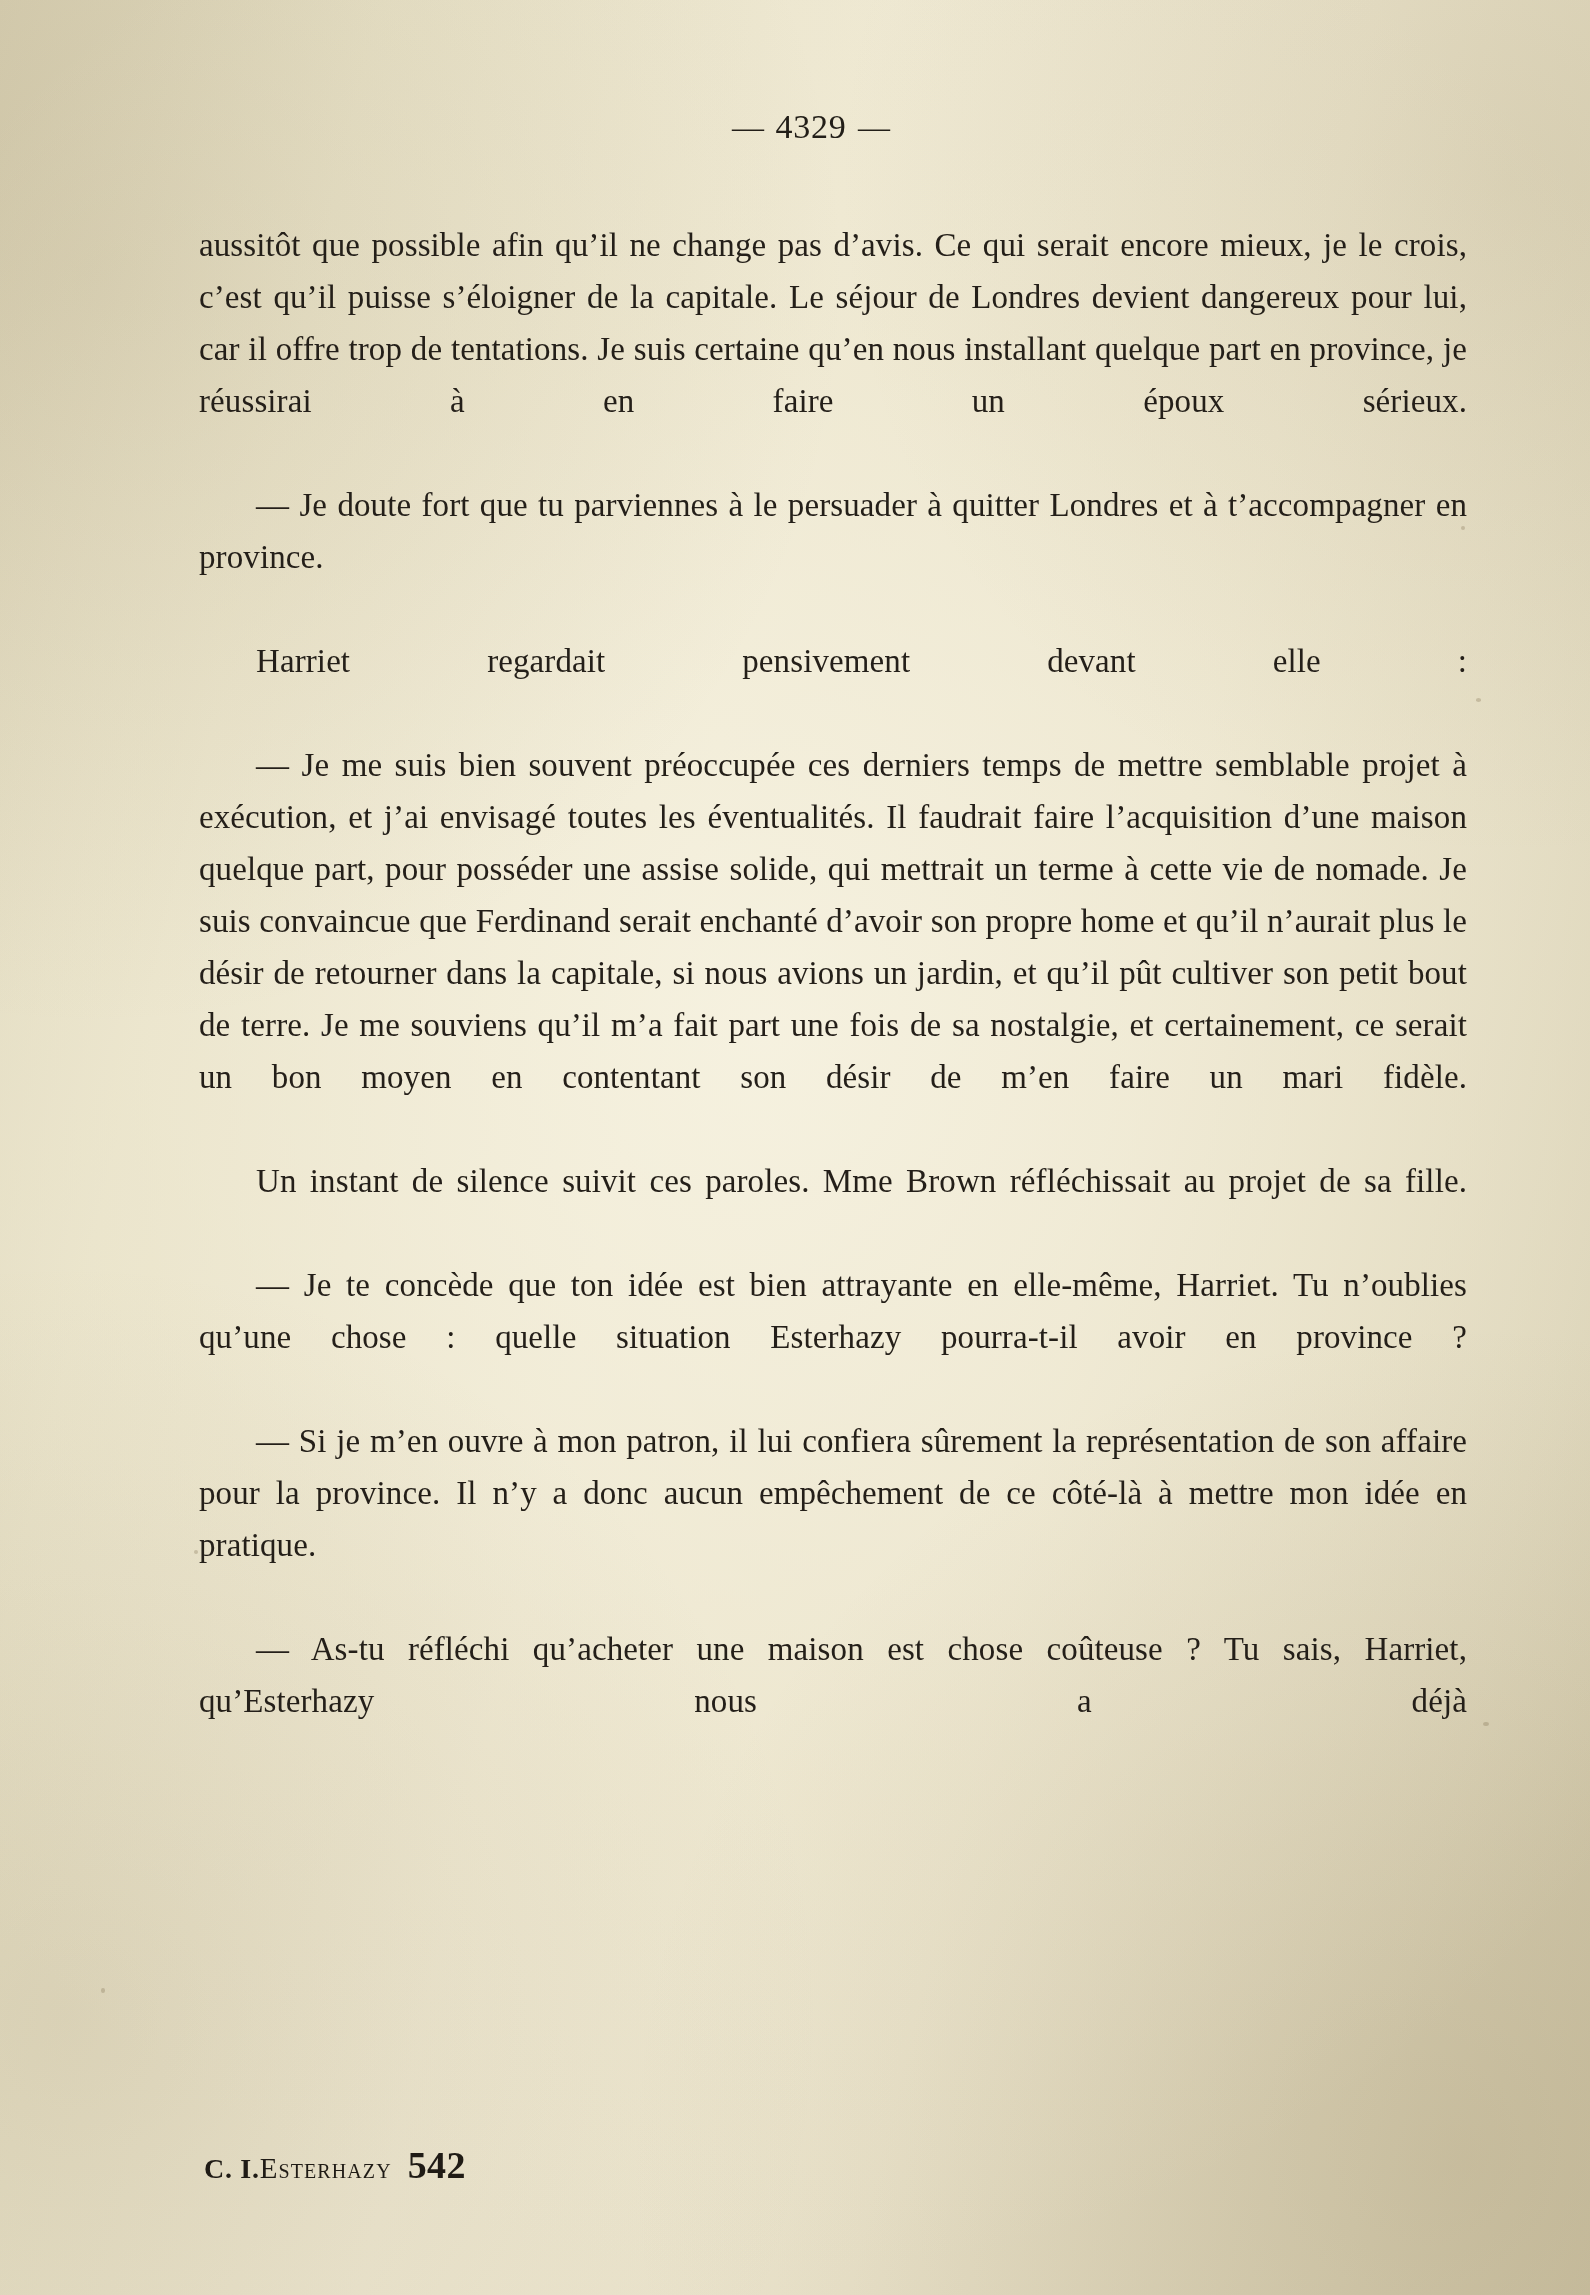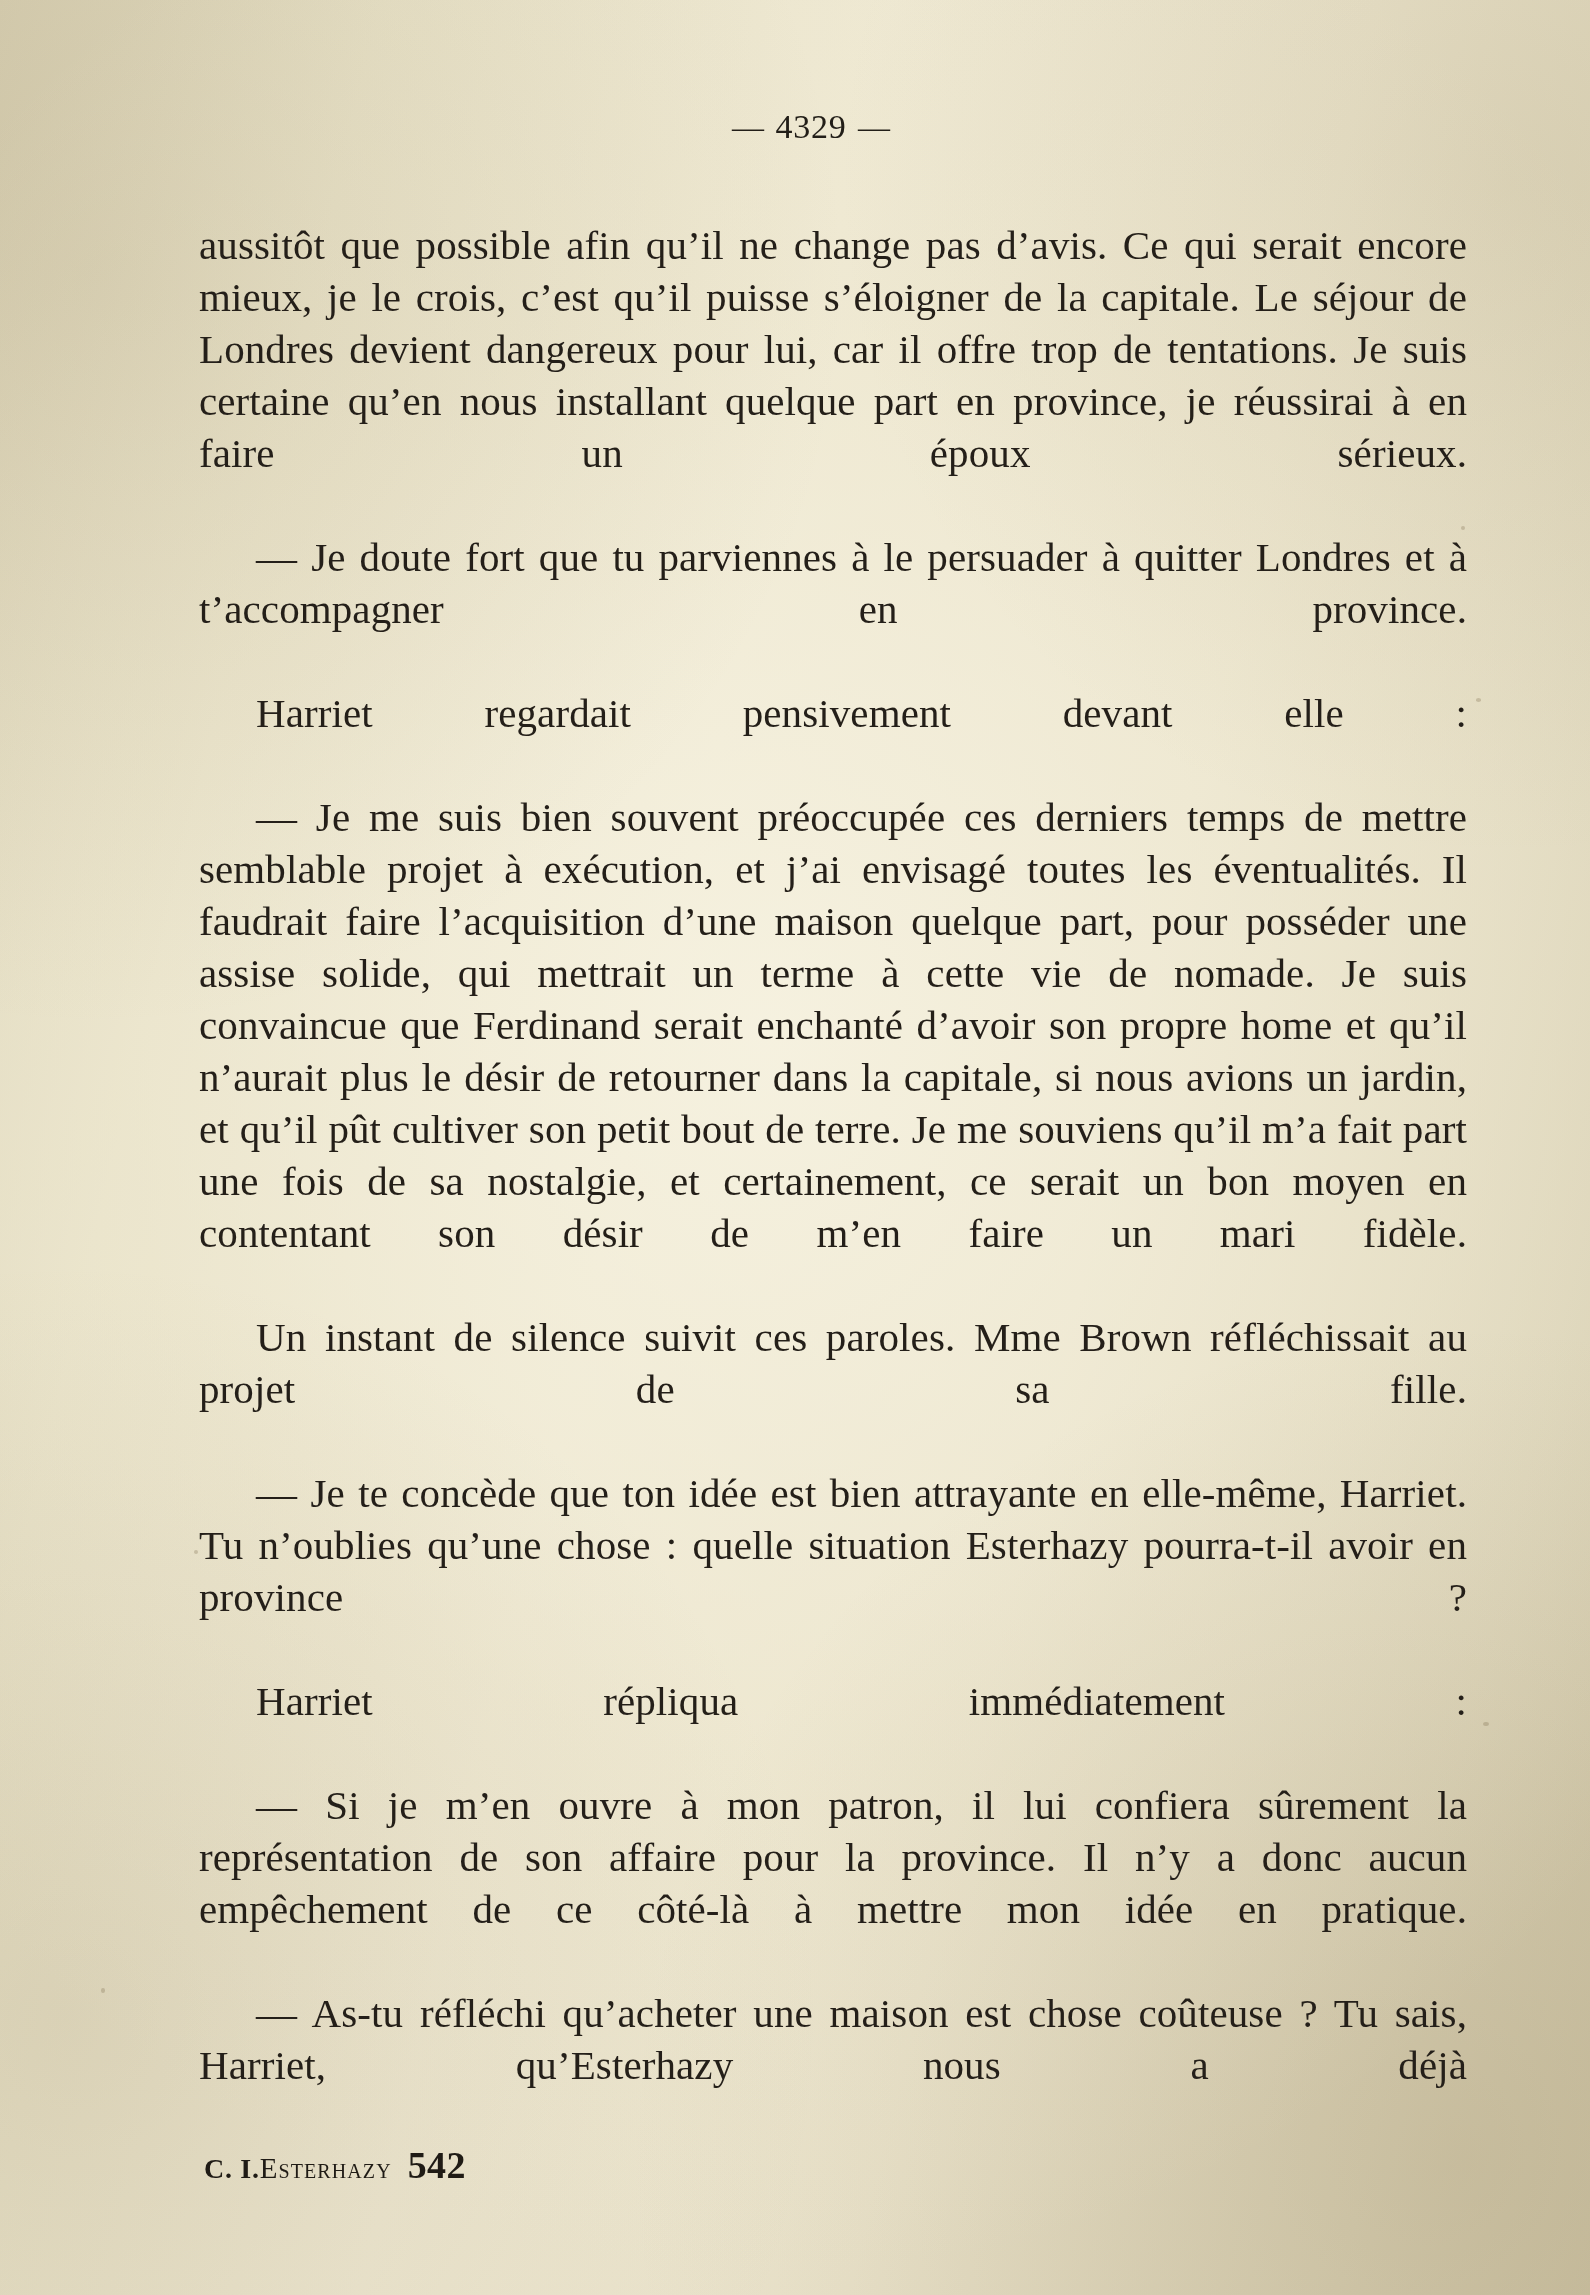--- a/index.html
+++ b/index.html
@@ -52,21 +52,21 @@
   .folio .dash {
     letter-spacing: 0;
     padding: 0 11.7px;
     font-size: 32px;
   }
   .body-text {
     position: absolute;
     top: 219px;
     left: 167px;
     width: 1268px;
-    font-size: 41px;
+    font-size: 33px;
     line-height: 52px;
     text-align: justify;
     text-justify: inter-word;
     color: #241f19;
     letter-spacing: 0.1px;
   }
   .body-text p {
     margin: 0;
   }
   .body-text p.indent {
@@ -126,21 +126,20 @@
     <span class="dash">—</span><span>4329</span><span class="dash">—</span>
   </div>
 
   <div class="body-text">
     <p>aussitôt que possible afin qu’il ne change pas d’avis. Ce qui serait encore mieux, je le crois, c’est qu’il puisse s’éloigner de la capitale. Le séjour de Londres devient dangereux pour lui, car il offre trop de tentations. Je suis certaine qu’en nous installant quelque part en province, je réussirai à en faire un époux sérieux.</p>
     <p class="indent">— Je doute fort que tu parviennes à le persuader à quitter Londres et à t’accompagner en province.</p>
     <p class="indent">Harriet regardait pensivement devant elle :</p>
     <p class="indent">— Je me suis bien souvent préoccupée ces derniers temps de mettre semblable projet à exécution, et j’ai envisagé toutes les éventualités. Il faudrait faire l’acquisition d’une maison quelque part, pour posséder une assise solide, qui mettrait un terme à cette vie de nomade. Je suis convaincue que Ferdinand serait enchanté d’avoir son propre home et qu’il n’aurait plus le désir de retourner dans la capitale, si nous avions un jardin, et qu’il pût cultiver son petit bout de terre. Je me souviens qu’il m’a fait part une fois de sa nostalgie, et certainement, ce serait un bon moyen en contentant son désir de m’en faire un mari fidèle.</p>
     <p class="indent">Un instant de silence suivit ces paroles. Mme Brown réfléchissait au projet de sa fille.</p>
     <p class="indent">— Je te concède que ton idée est bien attrayante en elle-même, Harriet. Tu n’oublies qu’une chose : quelle situation Esterhazy pourra-t-il avoir en province ?</p>
-    <p class="indent">Harriet répliqua immédiatement :</p>
     <p class="indent">— Si je m’en ouvre à mon patron, il lui confiera sûrement la représentation de son affaire pour la province. Il n’y a donc aucun empêchement de ce côté-là à mettre mon idée en pratique.</p>
     <p class="indent">— As-tu réfléchi qu’acheter une maison est chose coûteuse ? Tu sais, Harriet, qu’Esterhazy nous a déjà</p>
   </div>
 
   <div class="footer">
     <span class="left">C. I.</span>
     <span class="right">
       <span class="smallcaps">Esterhazy</span><span class="num">542</span>
     </span>
   </div>

